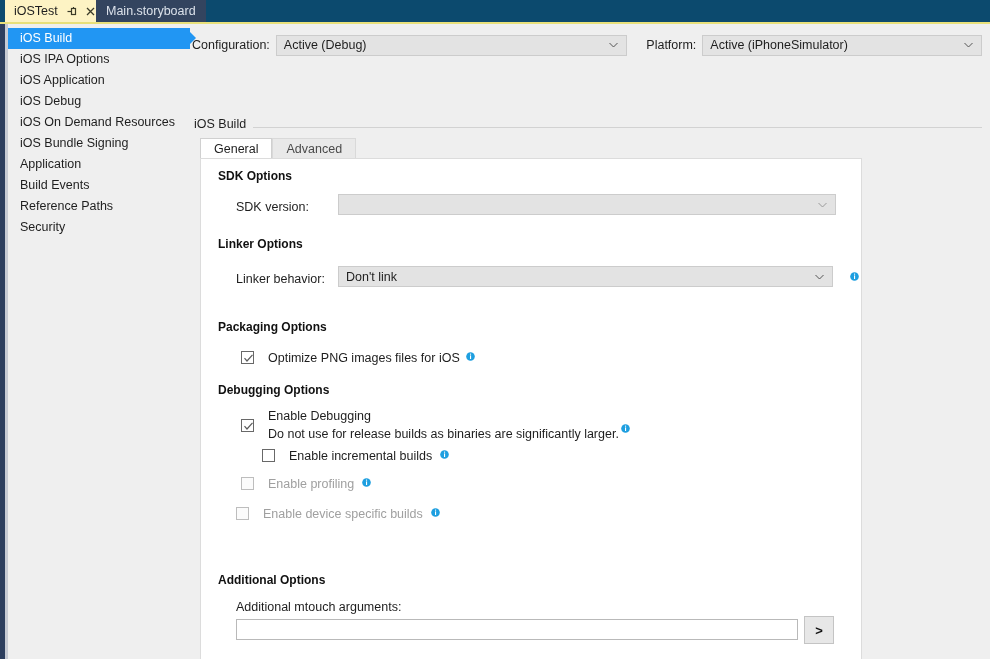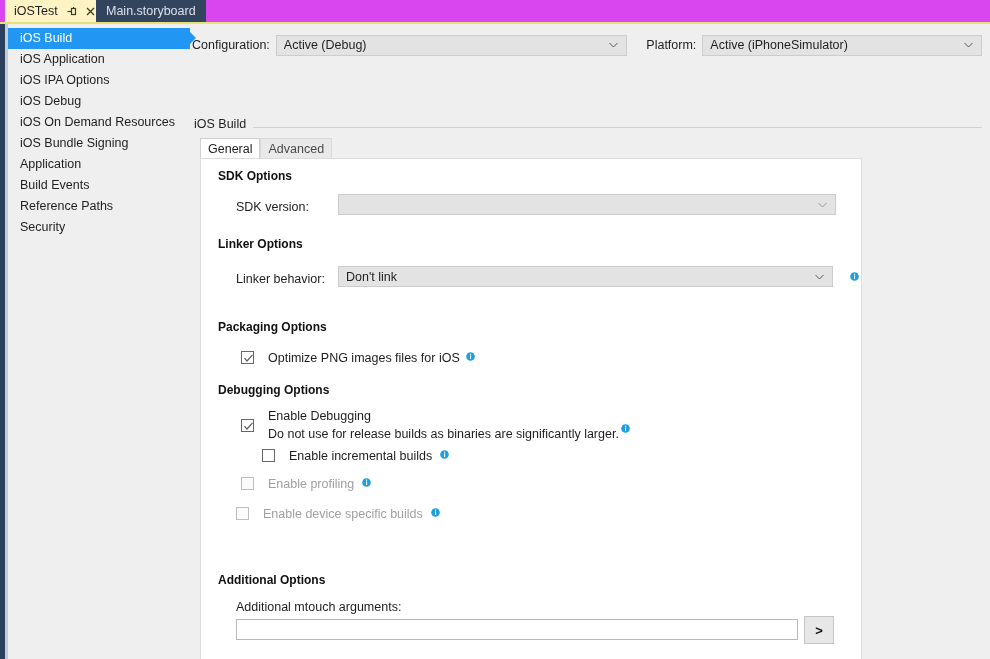--- a/index.html
+++ b/index.html
@@ -35,21 +35,21 @@
     width: 3px;
     background: #c7cbd4;
   }
 
   
   .tabstrip {
     position: absolute;
     left: 0; top: 0;
     width: 990px;
     height: 24px;
-    background: #d946ef;
+    background: #0c4a6e;
     border-bottom: 2px solid #e8e07a;
     box-sizing: border-box;
   }
   .tab {
     position: absolute;
     top: 0;
     height: 22px;
     display: flex;
     align-items: center;
     box-sizing: border-box;
@@ -190,21 +190,21 @@
     position: absolute;
     left: 8px;
     top: 110px;
     display: flex;
     align-items: flex-end;
     z-index: 3;
   }
   .itab {
     height: 20px;
     line-height: 20px;
-    padding: 0 7px;
+    padding: 0 13px;
     font-size: 12.5px;
     box-sizing: border-box;
     border: 1px solid #d9d9d9;
     border-bottom: none;
     background: #e9e9e9;
     color: #4a4a4a;
   }
   .itab.active {
     background: #ffffff;
     color: #1e1e1e;
@@ -330,24 +330,24 @@
     <div class="tab tab-inactive">
       <span>Main.storyboard</span>
     </div>
   </div>
 
   <div class="sidebar">
     <div class="side-item selected">
       <span>iOS Build</span>
     </div>
     <div class="side-item">
+      <span>iOS IPA Options</span>
+    </div>
+    <div class="side-item">
       <span>iOS Application</span>
-    </div>
-    <div class="side-item">
-      <span>iOS IPA Options</span>
     </div>
     <div class="side-item">
       <span>iOS Debug</span>
     </div>
     <div class="side-item">
       <span>iOS On Demand Resources</span>
     </div>
     <div class="side-item">
       <span>iOS Bundle Signing</span>
     </div>

